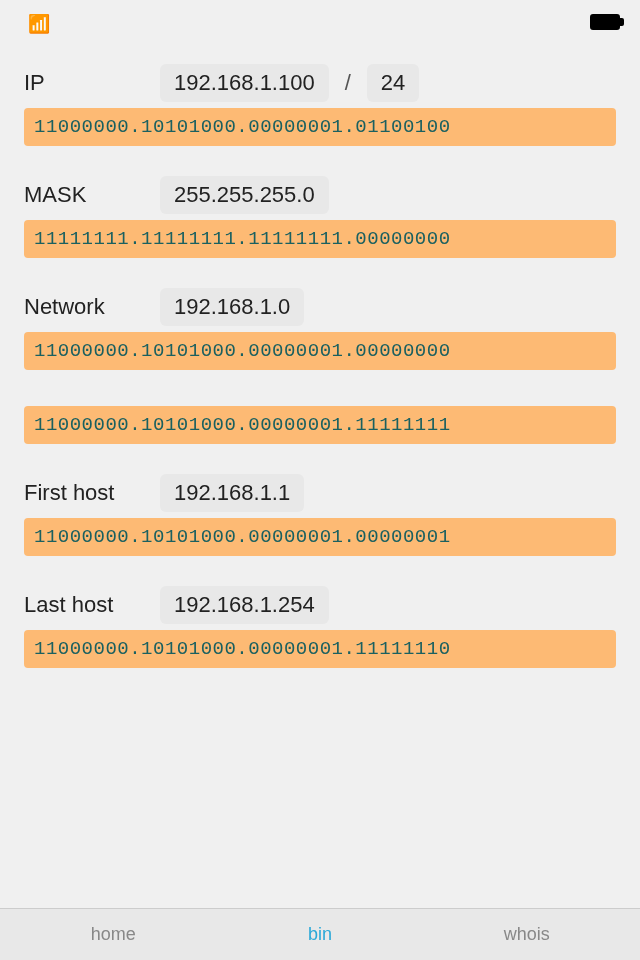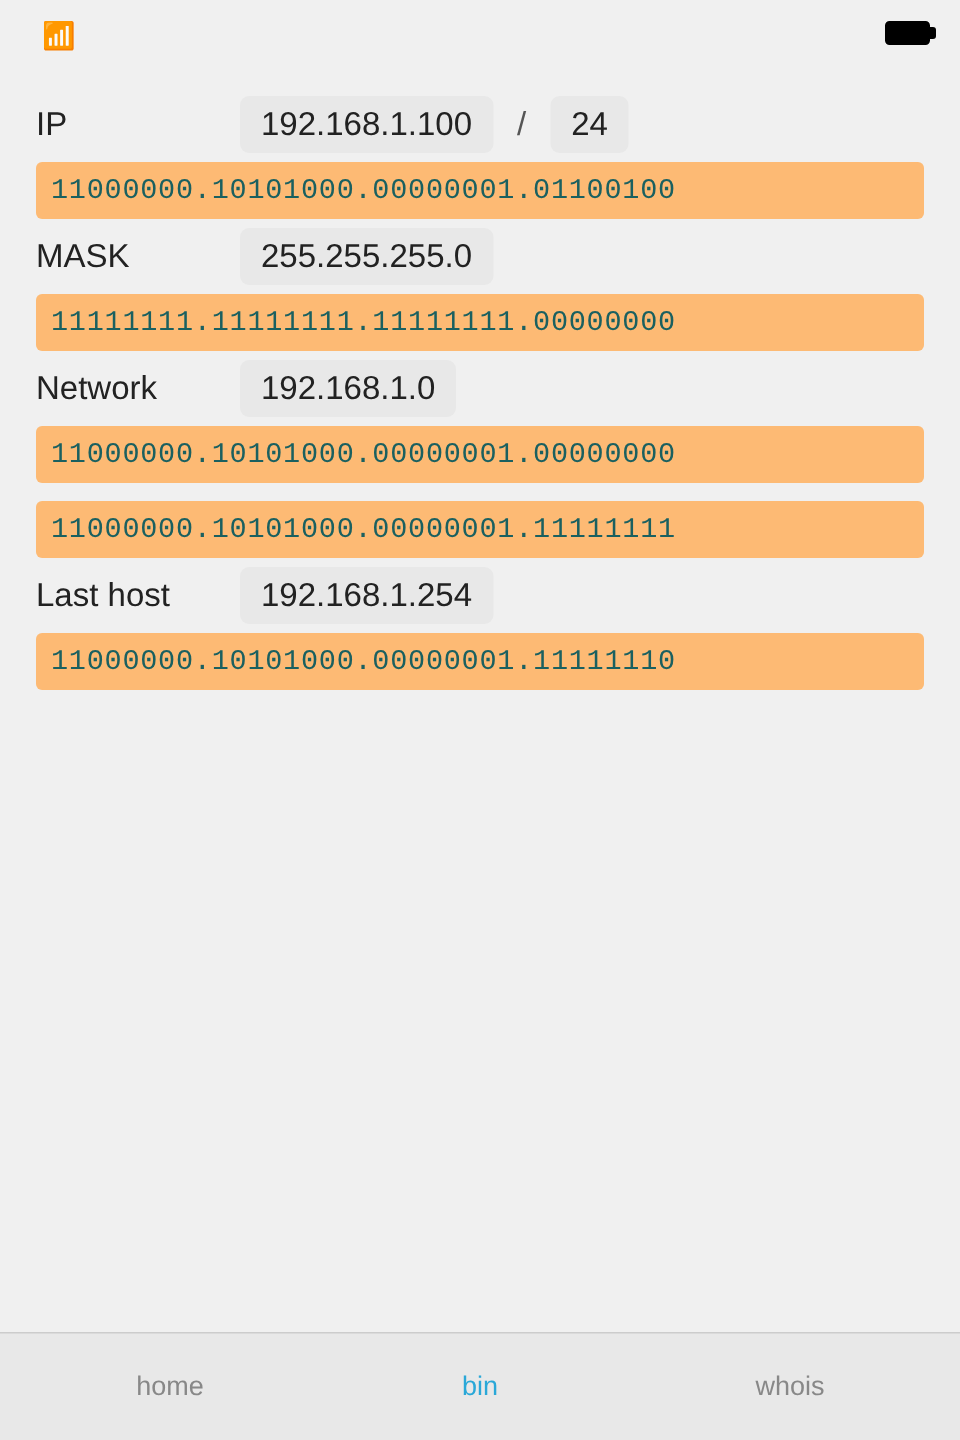--- a/index.html
+++ b/index.html
@@ -71,21 +71,21 @@
 
     
     .content {
       flex: 1;
       padding: 20px 24px 10px 24px;
       overflow-y: auto;
       background: #f0f0f0;
     }
 
     .row-group {
-      margin-bottom: 6px;
+      margin-bottom: 30px;
     }
 
     .label-row {
       display: flex;
       align-items: center;
       gap: 16px;
       margin-bottom: 6px;
     }
 
     .field-label {
@@ -116,21 +116,21 @@
       padding: 8px 10px;
       font-size: 19px;
       color: #1a6060;
       font-family: 'Courier New', Courier, monospace;
       letter-spacing: 0.5px;
       word-break: break-all;
     }
 
     
     .tab-bar {
-      height: 72px;
+      height: 52px;
       background: #e8e8e8;
       border-top: 1px solid #ccc;
       display: flex;
       align-items: center;
       justify-content: space-around;
       padding: 16px 10px;
     }
 
     .tab-item {
       display: flex;
@@ -190,20 +190,27 @@
       </div>
       <div class="binary-row">11000000.10101000.00000001.00000000</div>
     </div>
     <div class="row-group">
       <div class="label-row">
       </div>
       <div class="binary-row">11000000.10101000.00000001.11111111</div>
     </div>
     <div class="row-group">
       <div class="label-row">
+        <span class="field-label">First host</span>
+        <span class="field-value">192.168.1.1</span>
+      </div>
+      <div class="binary-row">11000000.10101000.00000001.00000001</div>
+    </div>
+    <div class="row-group">
+      <div class="label-row">
         <span class="field-label">Last host</span>
         <span class="field-value">192.168.1.254</span>
       </div>
       <div class="binary-row">11000000.10101000.00000001.11111110</div>
     </div>
   </div>
 
 <div class="tab-bar">
 <div class="tab-item">
       <span class="tab-label">home</span>

